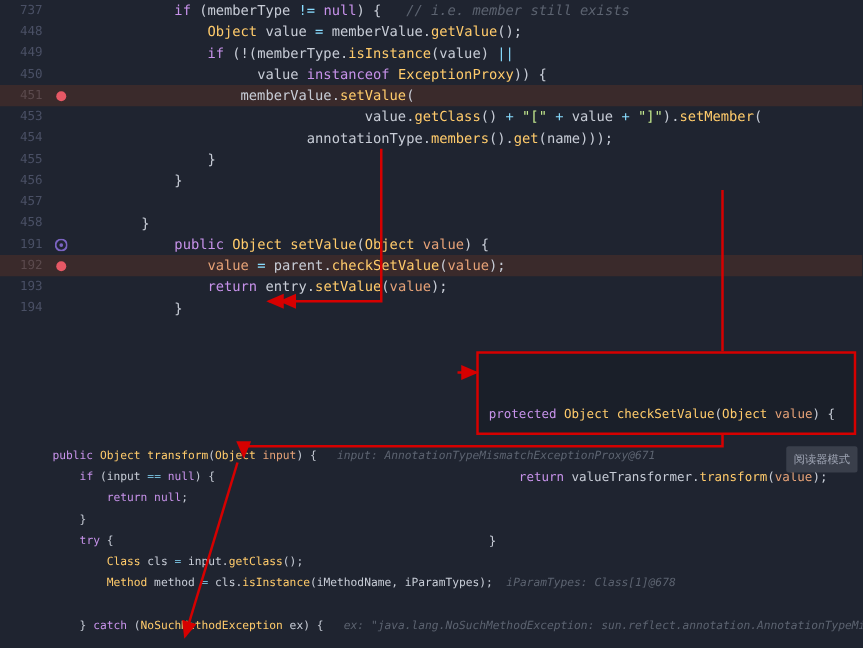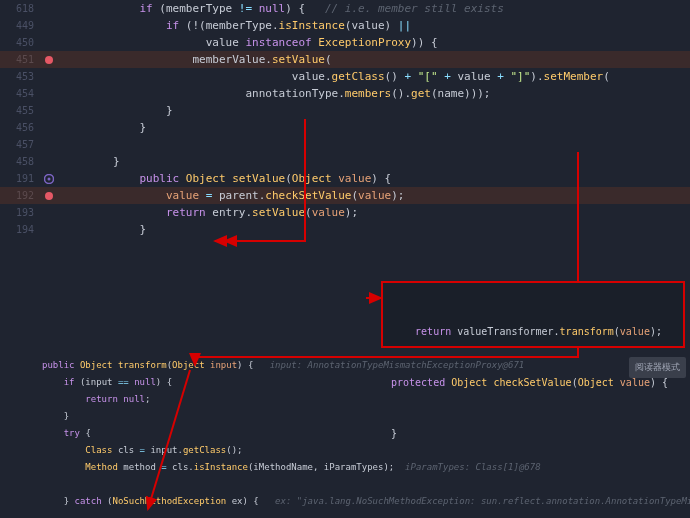--- a/index.html
+++ b/index.html
@@ -112,21 +112,22 @@
     left: 0; top: 0;
     width: 690px; height: 518px;
     pointer-events: none;
   }
 </style>
 </head>
 <body>
 
 <div class="editor">
   <div id="top-block">
-      <div class="line"><span class="gutter">618</span><span class="iconcol"></span><span class="code"><span>            </span><span class="kw">if </span><span class="pln">(memberType </span><span class="op">!= </span><span class="kw">null</span><span class="pln">) {   </span><span class="cmt">// i.e. member still exists</span></span></div>
+      <div class="line"><span class="gutter">737</span><span class="iconcol"></span><span class="code"><span>            </span><span class="kw">if </span><span class="pln">(memberType </span><span class="op">!= </span><span class="kw">null</span><span class="pln">) {   </span><span class="cmt">// i.e. member still exists</span></span></div>
+      <div class="line"><span class="gutter">448</span><span class="iconcol"></span><span class="code"><span>                </span><span class="ty2">Object </span><span class="pln">value </span><span class="op">= </span><span class="pln">memberValue.</span><span class="mthY">getValue</span><span class="pln">();</span></span></div>
       <div class="line"><span class="gutter">449</span><span class="iconcol"></span><span class="code"><span>                </span><span class="kw">if </span><span class="pln">(!(memberType.</span><span class="mthY">isInstance</span><span class="pln">(value) </span><span class="op">||</span></span></div>
       <div class="line"><span class="gutter">450</span><span class="iconcol"></span><span class="code"><span>                      </span><span class="pln">value </span><span class="kw">instanceof </span><span class="ty2">ExceptionProxy</span><span class="pln">)) {</span></span></div>
       <div class="line break-bg"><span class="gutter">451</span><span class="iconcol"><svg width="10" height="10">
             <circle cx="5" cy="5" r="4" fill="#e55865"></circle>
           </svg></span><span class="code"><span>                    </span><span class="pln">memberValue.</span><span class="mthY">setValue</span><span class="pln">(</span></span></div>
       <div class="line"><span class="gutter">453</span><span class="iconcol"></span><span class="code"><span>                                   </span><span class="pln">value.</span><span class="mthY">getClass</span><span class="pln">() </span><span class="op">+ </span><span class="str">"["</span><span class="op"> + </span><span class="pln">value </span><span class="op">+ </span><span class="str">"]"</span><span class="pln">).</span><span class="mthY">setMember</span><span class="pln">(</span></span></div>
       <div class="line"><span class="gutter">454</span><span class="iconcol"></span><span class="code"><span>                            </span><span class="pln">annotationType.</span><span class="mthY">members</span><span class="pln">().</span><span class="mthY">get</span><span class="pln">(name)));</span></span></div>
       <div class="line"><span class="gutter">455</span><span class="iconcol"></span><span class="code"><span>                </span><span class="pln">}</span></span></div>
       <div class="line"><span class="gutter">456</span><span class="iconcol"></span><span class="code"><span>            </span><span class="pln">}</span></span></div>
       <div class="line"><span class="gutter">457</span><span class="iconcol"></span><span class="code"><span></span></span></div>
@@ -136,22 +137,22 @@
             <circle cx="5" cy="5" r="1.5" fill="#7b64c2"></circle>
           </svg></span><span class="code"><span>            </span><span class="kw">public </span><span class="ty2">Object </span><span class="mthY">setValue</span><span class="pln">(</span><span class="ty2">Object </span><span class="varO">value</span><span class="pln">) {</span></span></div>
       <div class="line break-bg"><span class="gutter">192</span><span class="iconcol"><svg width="10" height="10">
             <circle cx="5" cy="5" r="4" fill="#e55865"></circle>
           </svg></span><span class="code"><span>                </span><span class="varO">value </span><span class="op">= </span><span class="pln">parent.</span><span class="mthY">checkSetValue</span><span class="pln">(</span><span class="varO">value</span><span class="pln">);</span></span></div>
       <div class="line"><span class="gutter">193</span><span class="iconcol"></span><span class="code"><span>                </span><span class="kw">return </span><span class="pln">entry.</span><span class="mthY">setValue</span><span class="pln">(</span><span class="varO">value</span><span class="pln">);</span></span></div>
       <div class="line"><span class="gutter">194</span><span class="iconcol"></span><span class="code"><span>            </span><span class="pln">}</span></span></div>
     </div>
 
   <div class="popup">
+    <div id="pop-l1"><span class="kw">protected </span><span class="ty2">Object </span><span class="mthY">checkSetValue</span><span class="pln">(</span><span class="ty2">Object </span><span class="varO">value</span><span class="pln">) {</span></div>
     <div id="pop-l2"><span class="kw">    return </span><span class="pln">valueTransformer.</span><span class="mthY">transform</span><span class="pln">(</span><span class="varO">value</span><span class="pln">);</span></div>
-    <div id="pop-l1"><span class="kw">protected </span><span class="ty2">Object </span><span class="mthY">checkSetValue</span><span class="pln">(</span><span class="ty2">Object </span><span class="varO">value</span><span class="pln">) {</span></div>
     <div id="pop-l3"><span class="pln">}</span></div>
   </div>
 
   <div class="tag-pill">
     <span>阅读器模式</span>
   </div>
 
   <div class="bottom" id="bottom-block">
       <div class="line"><span class="gutter"></span><span class="iconcol"></span><span class="code"><span></span><span class="kw">public </span><span class="ty2">Object </span><span class="mthY">transform</span><span class="pln">(</span><span class="ty2">Object </span><span class="varO">input</span><span class="pln">) {   </span><span class="cmt">input: AnnotationTypeMismatchExceptionProxy@671</span></span></div>
       <div class="line"><span class="gutter"></span><span class="iconcol"></span><span class="code"><span>    </span><span class="kw">if </span><span class="pln">(input </span><span class="op">== </span><span class="kw">null</span><span class="pln">) {</span></span></div>

